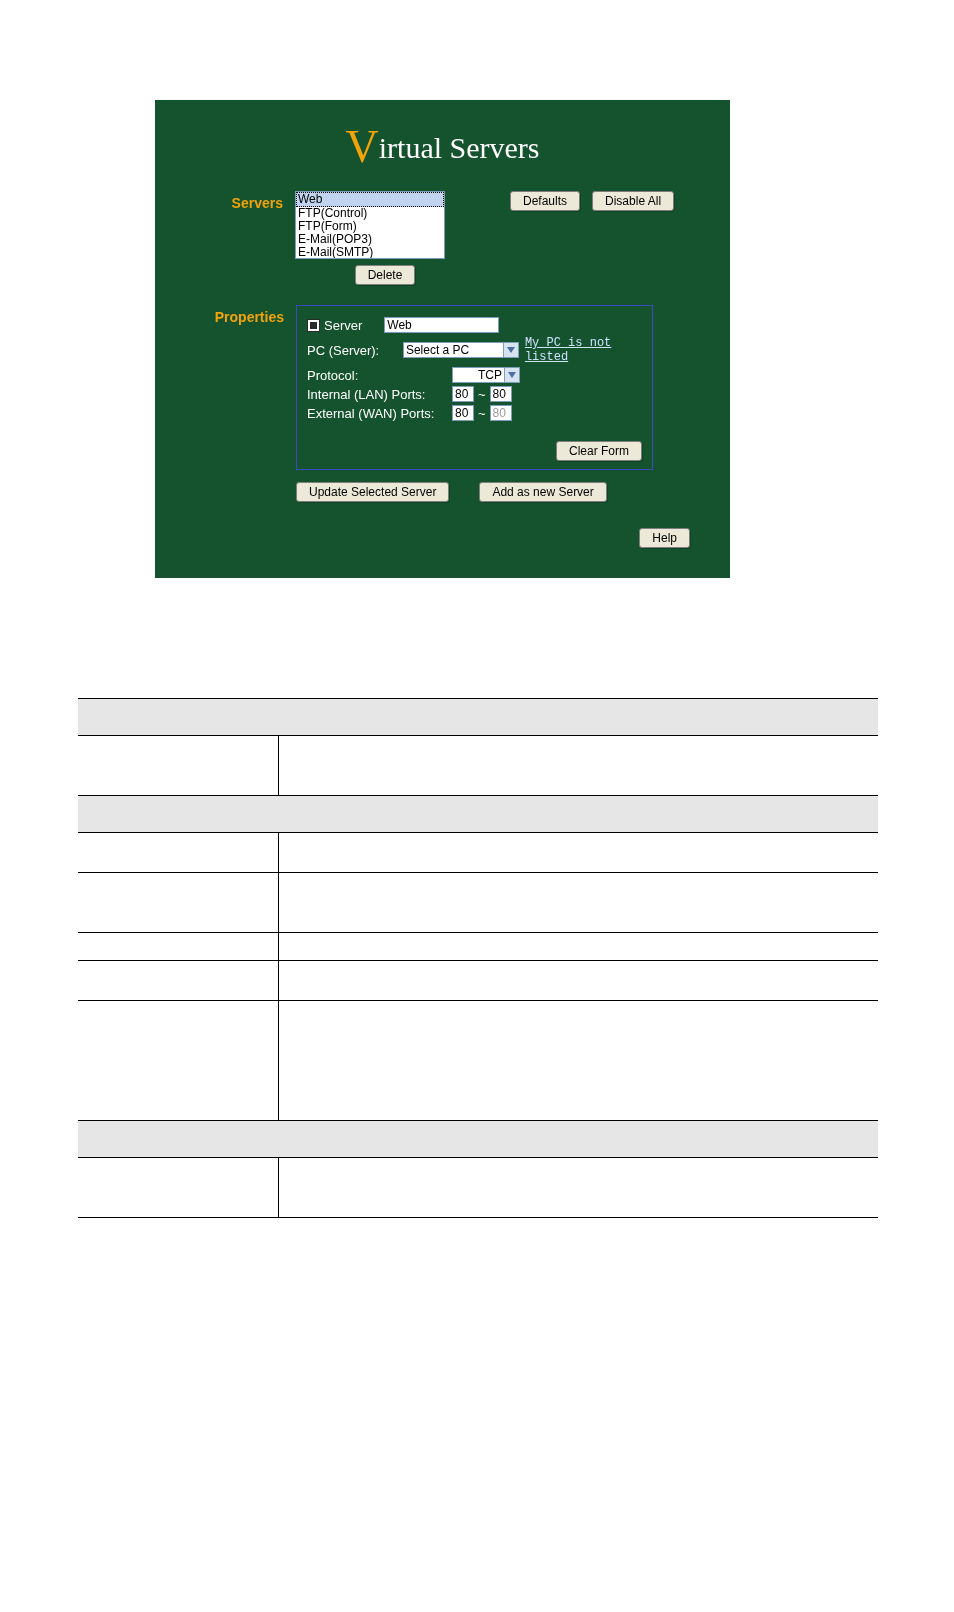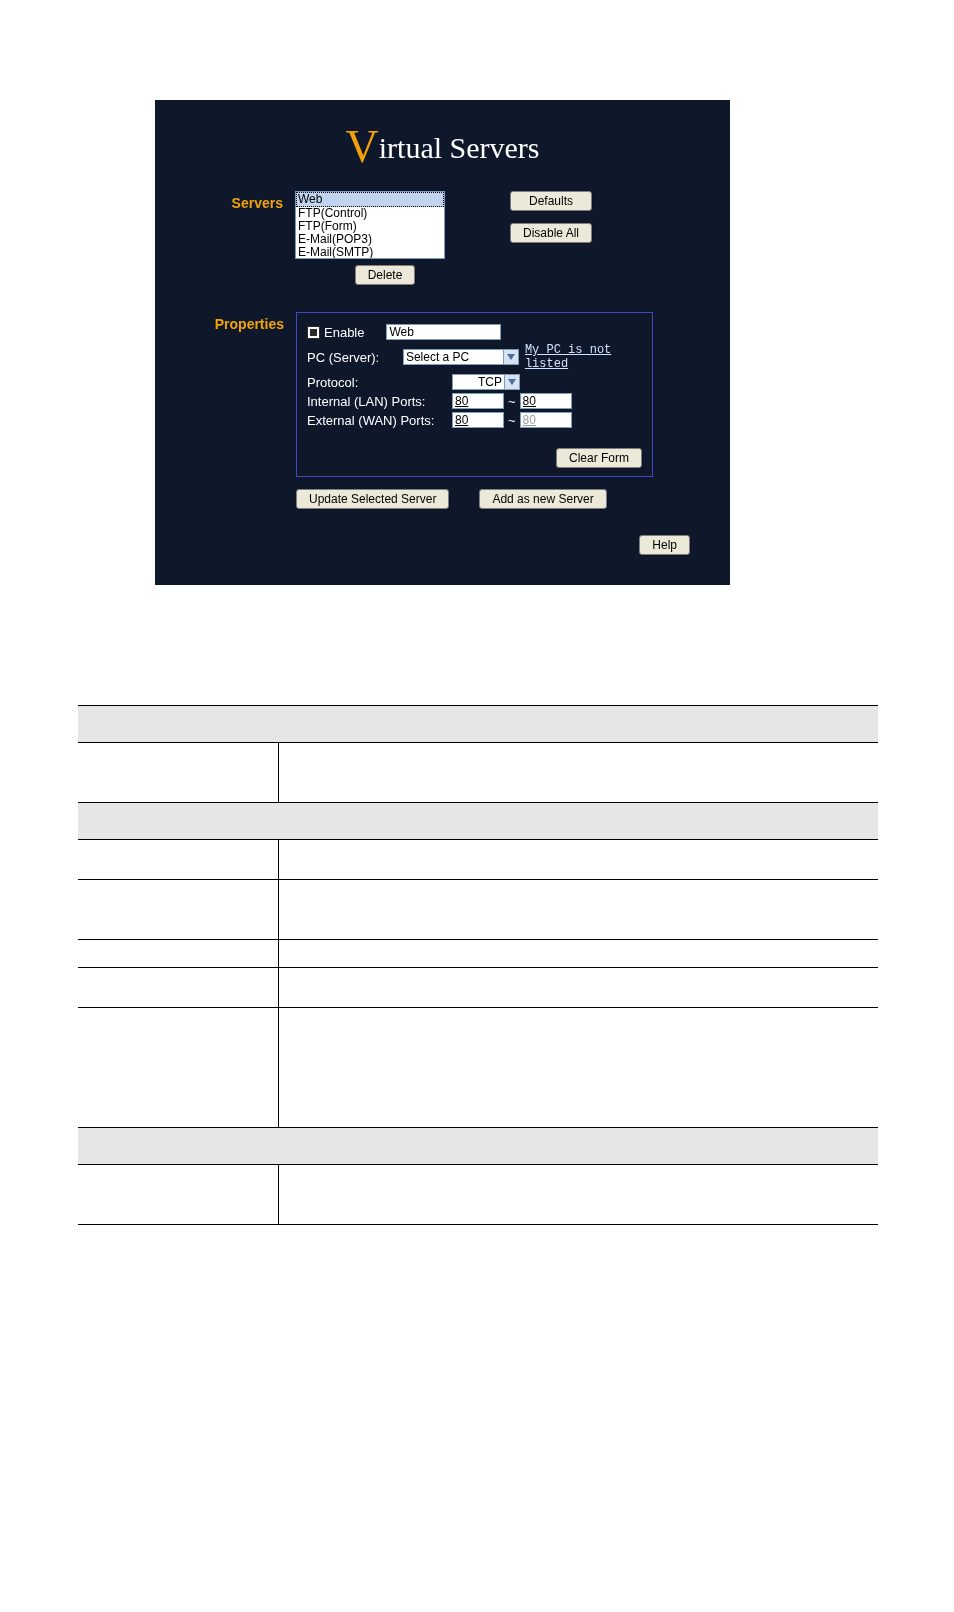--- a/index.html
+++ b/index.html
@@ -9,21 +9,21 @@
     font-family: Arial, sans-serif;
     font-size: 13px;
   }
   .page {
     width: 954px;
     padding-bottom: 200px;
   }
   .panel {
     margin: 100px 0 0 155px;
     width: 575px;
-    background: #0f172a;
+    background: #14532d;
     color: #ffffff;
     padding-bottom: 30px;
   }
   .panel-header {
     text-align: center;
     padding: 20px 0 10px 0;
   }
   .panel-title {
     font-family: "Times New Roman", serif;
     color: #ffffff;
@@ -72,38 +72,37 @@
     line-height: 13px;
     white-space: nowrap;
   }
   .server-list .opt.selected {
     background: #c0d4f0;
     border: 1px dotted #000;
     padding: 0 1px;
   }
   .server-buttons {
     display: flex;
-    flex-direction: column;
     gap: 12px;
     margin-left: 30px;
   }
   .win-btn {
     background: #ece9d8;
     border: 1px solid #7e7e7e;
     border-radius: 3px;
     padding: 2px 12px;
     color: #000000;
     font-size: 12px;
     cursor: pointer;
     box-shadow: 1px 1px 0 rgba(0,0,0,0.2);
     white-space: nowrap;
   }
   .delete-row {
     text-align: center;
-    margin: 6px 0 7px 30px;
+    margin: 6px 0 0 30px;
   }
   .properties-box {
     border: 1px solid #3a4bbf;
     padding: 8px 10px 8px 10px;
     width: 335px;
     position: relative;
   }
   .prop-row {
     display: flex;
     align-items: center;
@@ -118,21 +117,21 @@
     width: 60px;
     font-size: 12px;
     padding: 1px 2px;
     color: #000;
     background: #fff;
     border: 1px solid #7e9db9;
     height: 16px;
     box-sizing: border-box;
   }
   .prop-row .txt.wide { width: 115px; }
-  .prop-row .txt.port { width: 52px; text-decoration: underline; }
+  .prop-row .txt.port { width: 22px; }
   .prop-row .txt.port.disabled-look { color: #9d9d9d; }
   .select-wrap {
     display: inline-flex;
     align-items: stretch;
   }
   .select-wrap .txt {
     border-right: none;
   }
   .dd-arrow {
     width: 16px;
@@ -255,21 +254,21 @@
 
     <div class="section-row" style="margin-top:12px;padding-left:19px;">
       <div class="section-label">Properties</div>
       <div class="section-body">
         <div class="properties-box">
 
           <div class="prop-row">
             <span class="cbx">
                 <span class="fill"></span>
               </span>
-            <span>Enable</span>
+            <span>Server</span>
             <span style="width:22px;"></span>
             <input class="txt wide" value="Web" style="">
           </div>
 
           <div class="prop-row">
             <span class="prop-label">PC (Server):</span>
             <span class="select-wrap">
               <input class="txt wide" style="width: 100px;" value="Select a PC">
               <span class="dd-arrow">
                   <svg viewBox="0 0 8 6">

